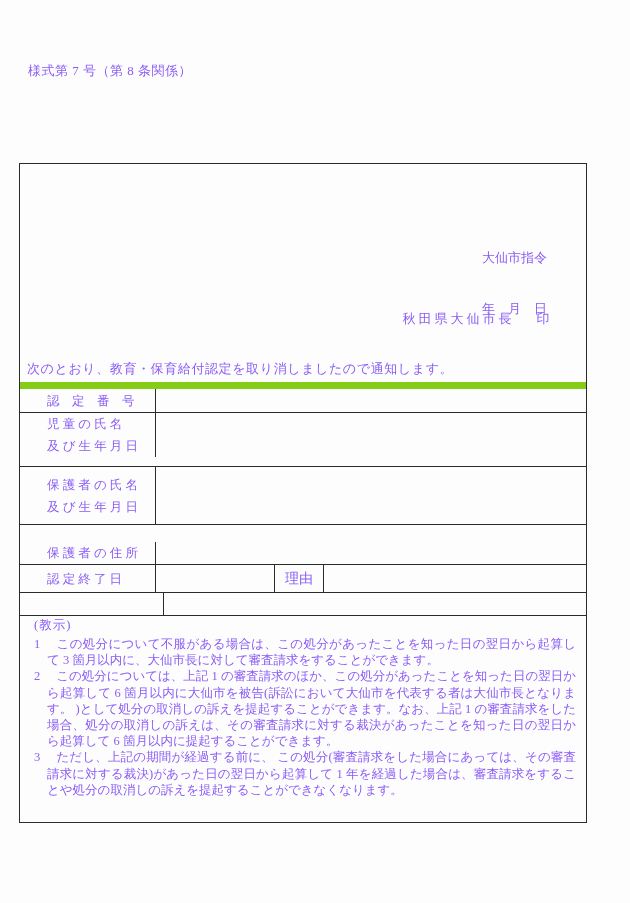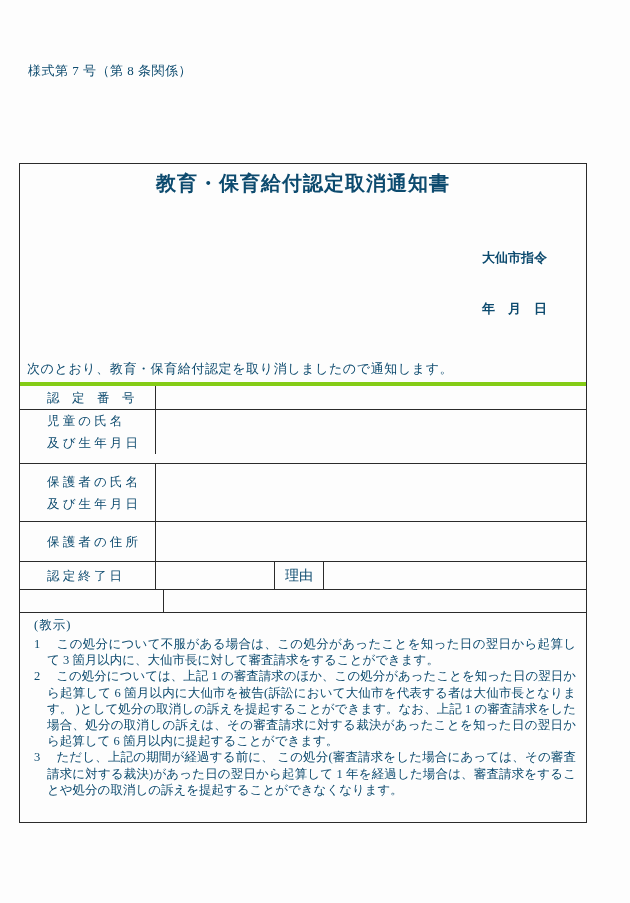--- a/index.html
+++ b/index.html
@@ -3,57 +3,57 @@
 <meta charset="utf-8">
 <style>
   html,body { margin:0; padding:0; }
   body {
     width:630px; height:903px;
     background:#fbfbfb;
     font-family:"Liberation Serif","DejaVu Serif",serif;
   }
   .page {
     position:relative; width:630px; height:903px;
-    background:#fdfdfd; color:#0c4a6e; overflow:hidden;
+    background:#fdfdfd; color:#8b5cf6; overflow:hidden;
   }
   .form-number {
     position:absolute; left:28px; top:62px;
     font-size:13px; letter-spacing:0.5px; white-space:pre;
   }
   .doc-box {
     position:absolute; left:19px; top:163px;
     width:568px; height:660px;
     border:1px solid #2b2b2b; box-sizing:border-box;
   }
   .doc-title {
     position:absolute; top:6px; left:0; width:100%;
     text-align:center;
     font-family:"Liberation Sans","DejaVu Sans",sans-serif;
     font-weight:bold; font-size:20px; letter-spacing:1px;
   }
   .directive-block {
     position:absolute; left:462px; top:51px;
-    font-size:13px; line-height:17px; white-space:pre;font-weight:bold;
+    font-size:13px; line-height:17px; white-space:pre;
   }
   .issuer-line {
     position:absolute; left:345px; top:130px;
     font-size:13px; letter-spacing:3px; white-space:pre;
   }
   .issuer-line .seal { margin-left:22px; letter-spacing:0; }
   .intro {
     position:absolute; left:7px; top:196px;
     font-size:13px; letter-spacing:0.6px; white-space:pre;
   }
   .form-table {
     position:absolute; left:0; top:218px; width:100%;
-    border-top:4px solid #84cc16;
+    border-top:7px solid #84cc16;
   }
   .trow { display:flex; border-bottom:1px solid #2b2b2b; box-sizing:border-box; }
   .r1 { height:24px; } .r2 { height:54px;flex-direction:column; } .r3 { height:58px; }
-  .r4 { height:40px; } .r5 { height:28px; } .r6 { height:23px; }
+  .r4 { height:40px;align-items:flex-end; } .r5 { height:28px; } .r6 { height:23px; }
   .tlabel {
     width:136px; flex:none;
     border-right:1px solid #2b2b2b; box-sizing:border-box;
     padding-left:27px;
     display:flex; flex-direction:column; justify-content:center;
     font-size:12.5px; line-height:22px; white-space:pre;
   }
   .r6 .tlabel { width:144px; }
   .tvalue { flex:1; }
   .tvalue-date {
@@ -77,27 +77,29 @@
 </style>
 </head>
 <body>
 
 <div class="page">
 
   <div class="form-number">様式第 7 号（第 8 条関係）</div>
 
   <div class="doc-box">
 
-    <div class="doc-title">教育・保育給付認定取消通知書</div>
 
     <div class="directive-block">
       <div>大仙市指令</div>
       <div>年　月　日</div>
     </div>
 
+    <div class="issuer-line">
+      <span>秋田県大仙市長</span><span class="seal">印</span>
+    </div>
 
     <div class="intro">次のとおり、教育・保育給付認定を取り消しましたので通知します。</div>
 
     <div class="form-table">
 
       <div class="trow r1">
         <div class="tlabel">
           <span>認　定　番　号</span>
         </div>
         <div class="tvalue"></div>

